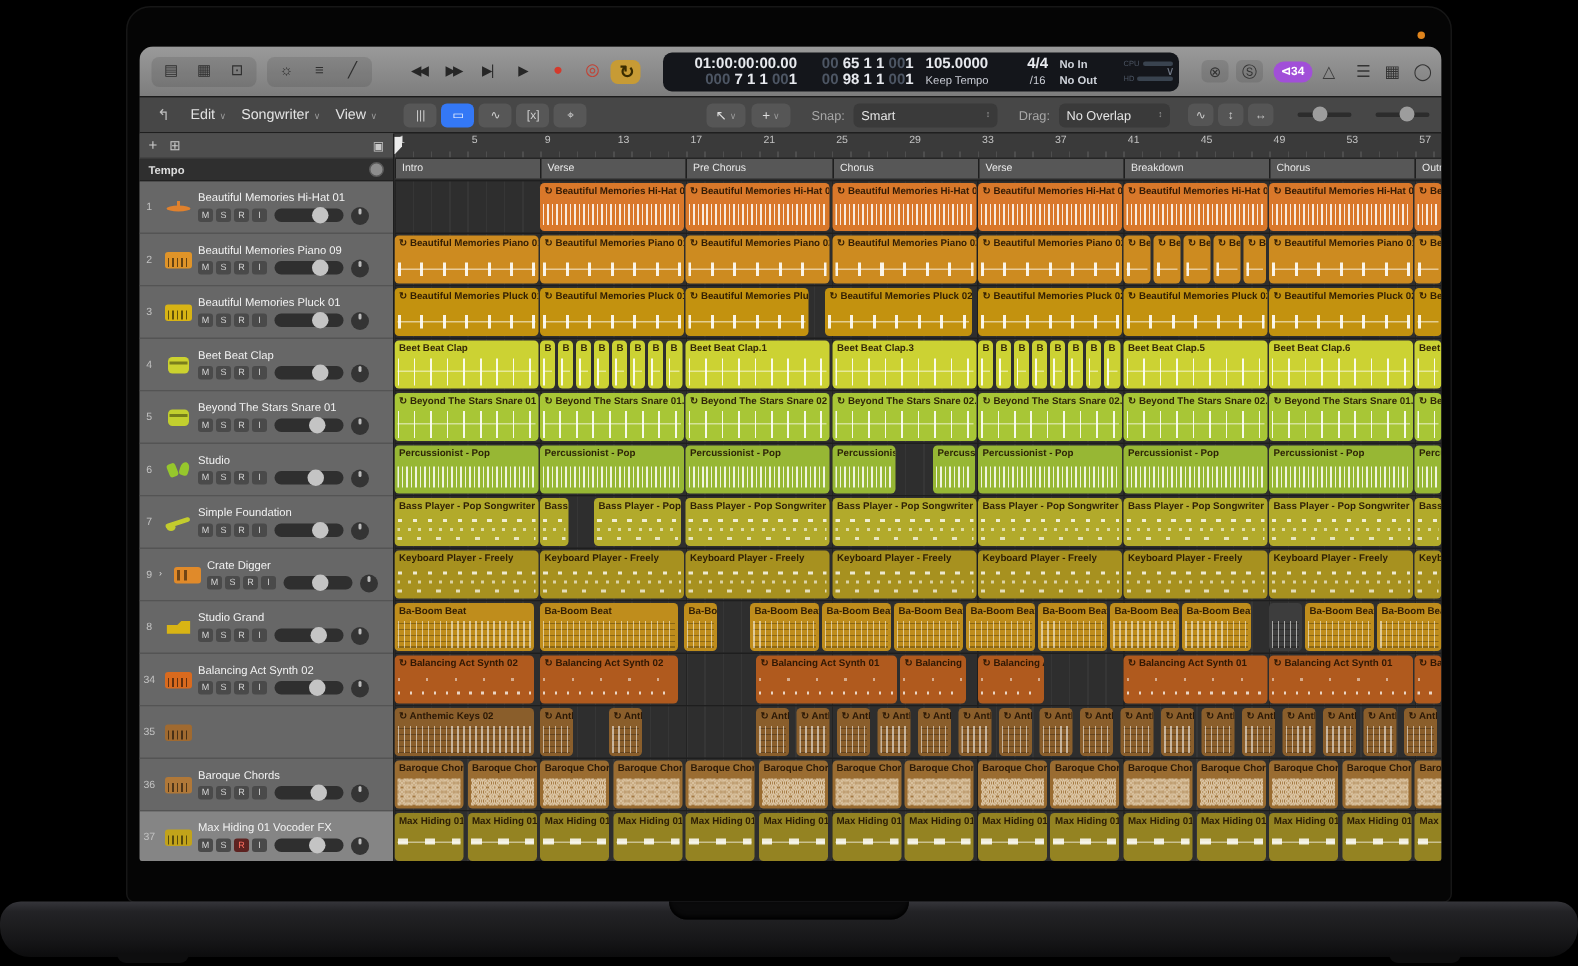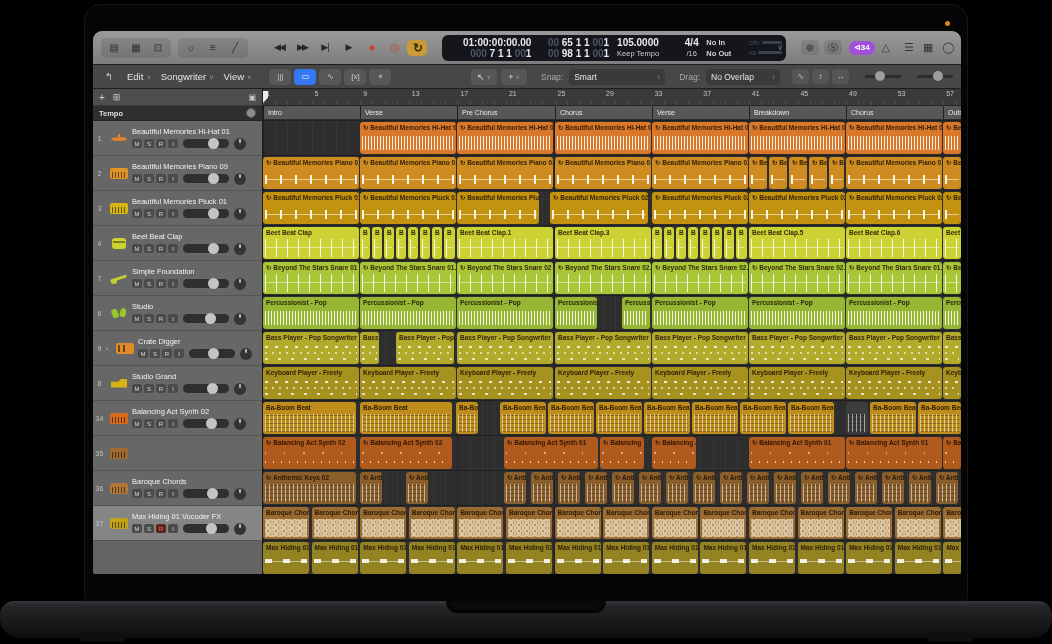--- a/index.html
+++ b/index.html
@@ -391,52 +391,71 @@
                     <span class="msri">R</span>
                     <span class="msri">I</span>
                     <span class="vslider">
                       <span class="th" style="left: 25px;"></span>
                     </span>
                     <span class="knob"></span>
                   </div>
                 </div>
               </div>
               <div class="trow">
-                <span class="tnum">7</span>
+                <span class="tnum">5</span>
                 <span class="ticonwrap">
-                  <span class="ticon guitar" style="color: rgb(195, 204, 46);"></span>
+                  <span class="ticon drum" style="color: rgb(194, 207, 46);"></span>
                 </span>
                 <div class="tbody">
-                  <div class="tname">Simple Foundation</div>
+                  <div class="tname">Beyond The Stars Snare 01</div>
                   <div class="tctl">
                     <span class="msri">M</span>
                     <span class="msri">S</span>
                     <span class="msri">R</span>
                     <span class="msri">I</span>
                     <span class="vslider">
-                      <span class="th" style="left: 25px;"></span>
+                      <span class="th" style="left: 23px;"></span>
                     </span>
                     <span class="knob"></span>
                   </div>
                 </div>
               </div>
               <div class="trow">
                 <span class="tnum">6</span>
                 <span class="ticonwrap">
                   <span class="ticon shaker" style="color: rgb(150, 199, 44);"></span>
                 </span>
                 <div class="tbody">
                   <div class="tname">Studio</div>
                   <div class="tctl">
                     <span class="msri">M</span>
                     <span class="msri">S</span>
                     <span class="msri">R</span>
                     <span class="msri">I</span>
                     <span class="vslider">
                       <span class="th" style="left: 22px;"></span>
+                    </span>
+                    <span class="knob"></span>
+                  </div>
+                </div>
+              </div>
+              <div class="trow">
+                <span class="tnum">7</span>
+                <span class="ticonwrap">
+                  <span class="ticon guitar" style="color: rgb(195, 204, 46);"></span>
+                </span>
+                <div class="tbody">
+                  <div class="tname">Simple Foundation</div>
+                  <div class="tctl">
+                    <span class="msri">M</span>
+                    <span class="msri">S</span>
+                    <span class="msri">R</span>
+                    <span class="msri">I</span>
+                    <span class="vslider">
+                      <span class="th" style="left: 25px;"></span>
                     </span>
                     <span class="knob"></span>
                   </div>
                 </div>
               </div>
               <div class="trow">
                 <span class="tnum">9</span>
                 <span class="tdisc">›</span>
                 <span class="ticonwrap">
                   <span class="ticon machine" style="color: rgb(224, 138, 42);"></span>

